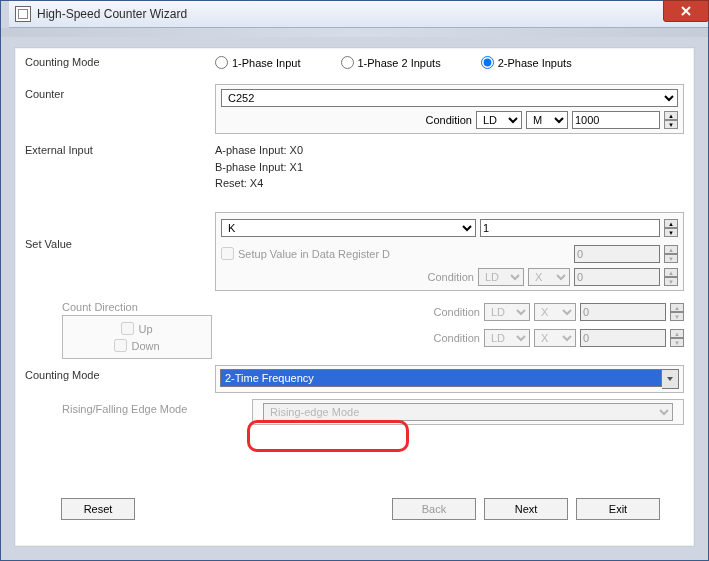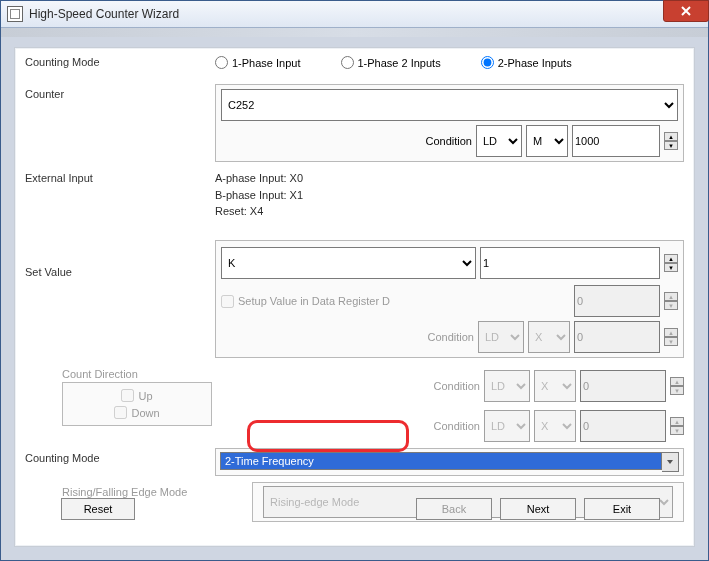--- a/index.html
+++ b/index.html
@@ -1,17 +1,17 @@
 <!DOCTYPE html>
 <html><head>
 <meta charset="utf-8">
 <style>
   html,body{margin:0;padding:0;font-family:"Segoe UI",Tahoma,sans-serif;font-size:11px;color:#000;background:#bcc3cc;}
   .window{position:relative;width:709px;height:561px;box-sizing:border-box;background:#cfd6e2;border:1px solid #3a5c8c;}
-  .titlebar{height:26px;background:linear-gradient(#f4f7fc,#dfe7f3);display:flex;align-items:center;padding:0 6px;border-bottom:1px solid #9fb0c9;position:relative;}
+  .titlebar{height:26px;background:linear-gradient(#f4f7fc,#dfe7f3);display:flex;align-items:center;padding:0 6px;border-bottom:1px solid #9fb0c9;position:relative;margin-left:8px;}
   .titlebar .icon{width:14px;height:14px;border:1px solid #666;background:#fff;margin-right:6px;display:flex;align-items:center;justify-content:center;}
   .titlebar .icon::after{content:"";width:8px;height:8px;border:1px solid #888;}
   .titlebar .ttxt{font-size:12px;color:#2b2b2b;}
   .closebtn{position:absolute;right:-1px;top:-1px;width:44px;height:20px;background:#c84030;border:1px solid #913025;border-radius:0 0 3px 3px;display:flex;align-items:center;justify-content:center;}
   .closebtn svg{width:10px;height:10px;}
   .closebtn svg path{stroke:#fff;stroke-width:2;fill:none;}
 
   .blurbar{height:9px;background:linear-gradient(90deg,#c7cdd6,#d7dde6,#c7cdd6);}
 
   .panel{position:absolute;left:13px;top:46px;right:13px;bottom:13px;background:#fff;border:1px solid #c7cdd6;box-shadow:inset 0 0 0 1px #eef1f5;}
@@ -20,21 +20,21 @@
   .row{display:flex;align-items:stretch;margin-bottom:6px;}
   .lab{width:190px;min-height:22px;padding-top:4px;color:#333;}
   .lab.dis{color:#9a9a9a;padding-left:37px;}
   .ctl{flex:1;}
 
   .radrow{display:flex;gap:40px;padding-top:4px;}
   .rad{display:flex;align-items:center;gap:4px;justify-content:space-between;}
   .rad input{margin:0;}
 
   .box{border:1px solid #b9b9b9;background:#fafafa;padding:4px 5px;}
-  select,.txt{background:#fff;border:1px solid #7a7a7a;height:32px;font-family:inherit;font-size:11px;padding:0 2px;box-sizing:border-box;}
+  select,.txt{background:#fff;border:1px solid #7a7a7a;height:18px;font-family:inherit;font-size:11px;padding:0 2px;box-sizing:border-box;}
   select.dis,.txt.dis{background:#f0f0f0;color:#9a9a9a;}
   .wide{width:100%;}
   .spin{display:inline-flex;flex-direction:column;width:14px;}
   .spin button{height:9px;border:1px solid #8a8a8a;background:#e8e8e8;font-size:7px;line-height:7px;padding:0;}
 
   .line{display:flex;align-items:center;gap:4px;margin-top:2px;}
   .rt{justify-content:flex-end;}
 
   .static{color:#2b2b2b;line-height:1.5;padding-top:2px;}
 
@@ -44,21 +44,21 @@
   .cb.dis input{accent-color:#cfcfcf;}
 
   .hl{border:3px solid #ed2b2f;border-radius:10px;position:absolute;left:232px;top:372px;width:156px;height:26px;pointer-events:none;}
   .selbox{display:flex;}
   .selbox .selarea{flex:1;background:#2f6bd8;color:#fff;border:1px solid #7a7a7a;height:18px;line-height:16px;padding:0 4px;box-sizing:border-box;}
   .selbox .arrow{width:16px;height:18px;border:1px solid #7a7a7a;border-left:none;background:#e6e6e6;display:flex;align-items:center;justify-content:center;}
   .tri{width:0;height:0;border-left:3px solid transparent;border-right:3px solid transparent;border-top:4px solid #555;}
 
   .btnrow{position:absolute;left:0;right:0;bottom:26px;display:flex;align-items:center;}
   .btnrow .spacer{flex:1;}
-  .btn{width:76px;height:22px;border:1px solid #888;background:#f3f3f3;font-family:inherit;font-size:11px;margin-right:8px;}
+  .btn{width:84px;height:22px;border:1px solid #888;background:#f3f3f3;font-family:inherit;font-size:11px;margin-right:8px;}
   .btn.dis{color:#9a9a9a;}
   .btn.reset{margin-left:46px;width:74px;}
 </style>
 </head>
 <body>
 
 <div class="window">
   <div class="titlebar">
     <span class="icon"></span>
     <span class="ttxt">High-Speed Counter Wizard</span>

